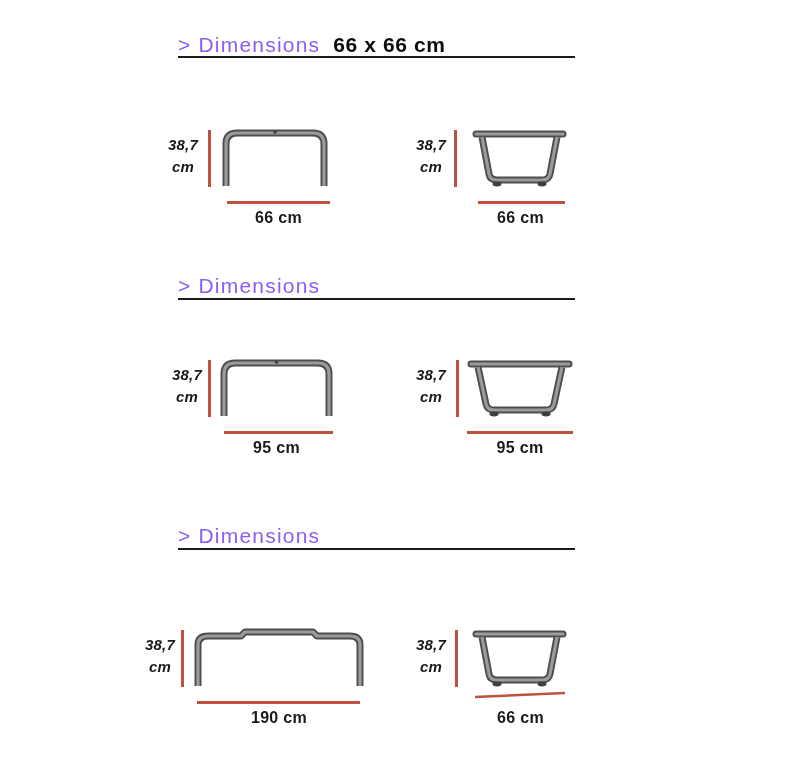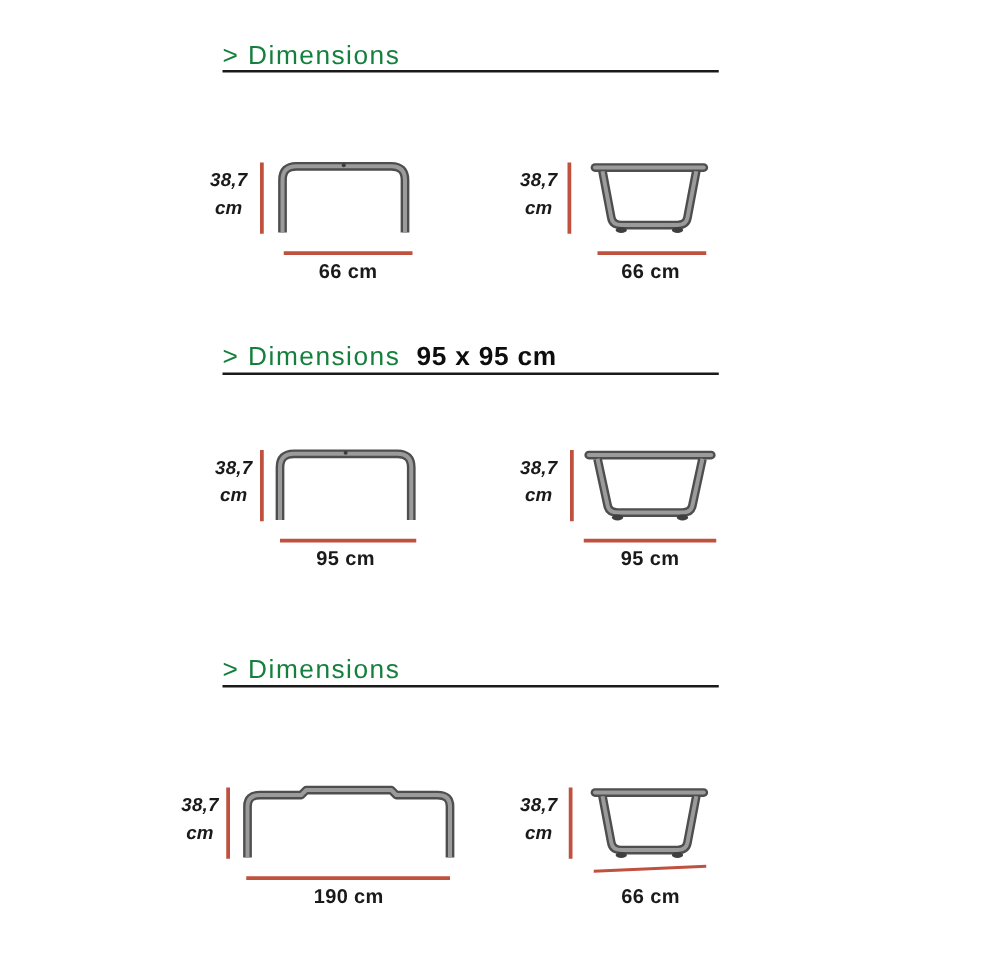--- a/index.html
+++ b/index.html
@@ -2,21 +2,21 @@
 <html><head>
 <meta charset="utf-8">
 <title>Dimensions</title>
 <style>
   html,body{margin:0;padding:0;background:#fff;}
   .canvas{
     position:relative;width:800px;height:768px;background:#ffffff;overflow:hidden;
     font-family:"Liberation Sans",sans-serif;color:#1a1a1a;
   }
   .hdr{position:absolute;left:178px;white-space:nowrap;display:flex;align-items:baseline;}
-  .hdr-prefix{font-size:21px;font-weight:400;color:#15803d;letter-spacing:1.2px;}
+  .hdr-prefix{font-size:21px;font-weight:400;color:#8b5cf6;letter-spacing:1.2px;}
   .hdr-value{font-size:21px;font-weight:700;color:#0d0d0d;letter-spacing:0.6px;margin-left:13px;}
   .rule{position:absolute;left:178px;width:397px;height:2px;background:#1a1a1a;}
   .view{position:absolute;height:105px;}
   .view *{position:absolute;}
   .hlabel{font-size:15px;font-weight:700;line-height:22px;text-align:center;letter-spacing:0.2px;font-style:italic;}
   .hlabel div{position:static;}
   .wlabel{font-size:16px;font-weight:700;text-align:center;letter-spacing:0.3px;}
   .vline{width:2.5px;background:#c0513f;}
   .hline{height:2.5px;background:#c0513f;}
   svg{overflow:visible;}
@@ -26,20 +26,21 @@
   .foot{fill:#3f3f3f;}
   .slant-line{stroke:#c0513f;stroke-width:2.5;}
 </style>
 </head>
 <body>
 
 <div class="canvas">
 
   <div class="hdr" style="top:33px;">
     <span class="hdr-prefix">&gt; Dimensions</span>
+    <span class="hdr-value">66 x 66 cm</span>
   </div>
   <div class="rule" style="top:56px;"></div>
 
   <div class="view" style="left:160px;top:128px;width:185px;">
     <div class="hlabel" style="left:0;top:6px;width:46px;">
       <div>38,7</div>
       <div>cm</div>
     </div>
     <div class="vline" style="left:48px;top:2px;height:57px;"></div>
     <svg style="left:62px;top:0;width:106px;height:64px;" viewBox="0 0 106 64">
@@ -64,21 +65,20 @@
       <path class="tube-i" d="M10,9 L17,46 Q18,52 25,52 H70 Q77,52 78,46 L85,9"></path>
       <ellipse class="foot" cx="25" cy="56" rx="4.5" ry="2.4"></ellipse>
       <ellipse class="foot" cx="70" cy="56" rx="4.5" ry="2.4"></ellipse>
     </svg>
     <div class="hline" style="left:68px;top:73px;width:87px;"></div>
     <div class="wlabel" style="left:63px;top:81px;width:95px;">66 cm</div>
   </div>
 
   <div class="hdr" style="top:274px;">
     <span class="hdr-prefix">&gt; Dimensions</span>
-    <span class="hdr-value">95 x 95 cm</span>
   </div>
   <div class="rule" style="top:298px;"></div>
 
   <div class="view" style="left:160px;top:358px;width:185px;">
     <div class="hlabel" style="left:4px;top:6px;width:46px;">
       <div>38,7</div>
       <div>cm</div>
     </div>
     <div class="vline" style="left:48px;top:2px;height:57px;"></div>
     <svg style="left:60px;top:0;width:113px;height:64px;" viewBox="0 0 113 64">

